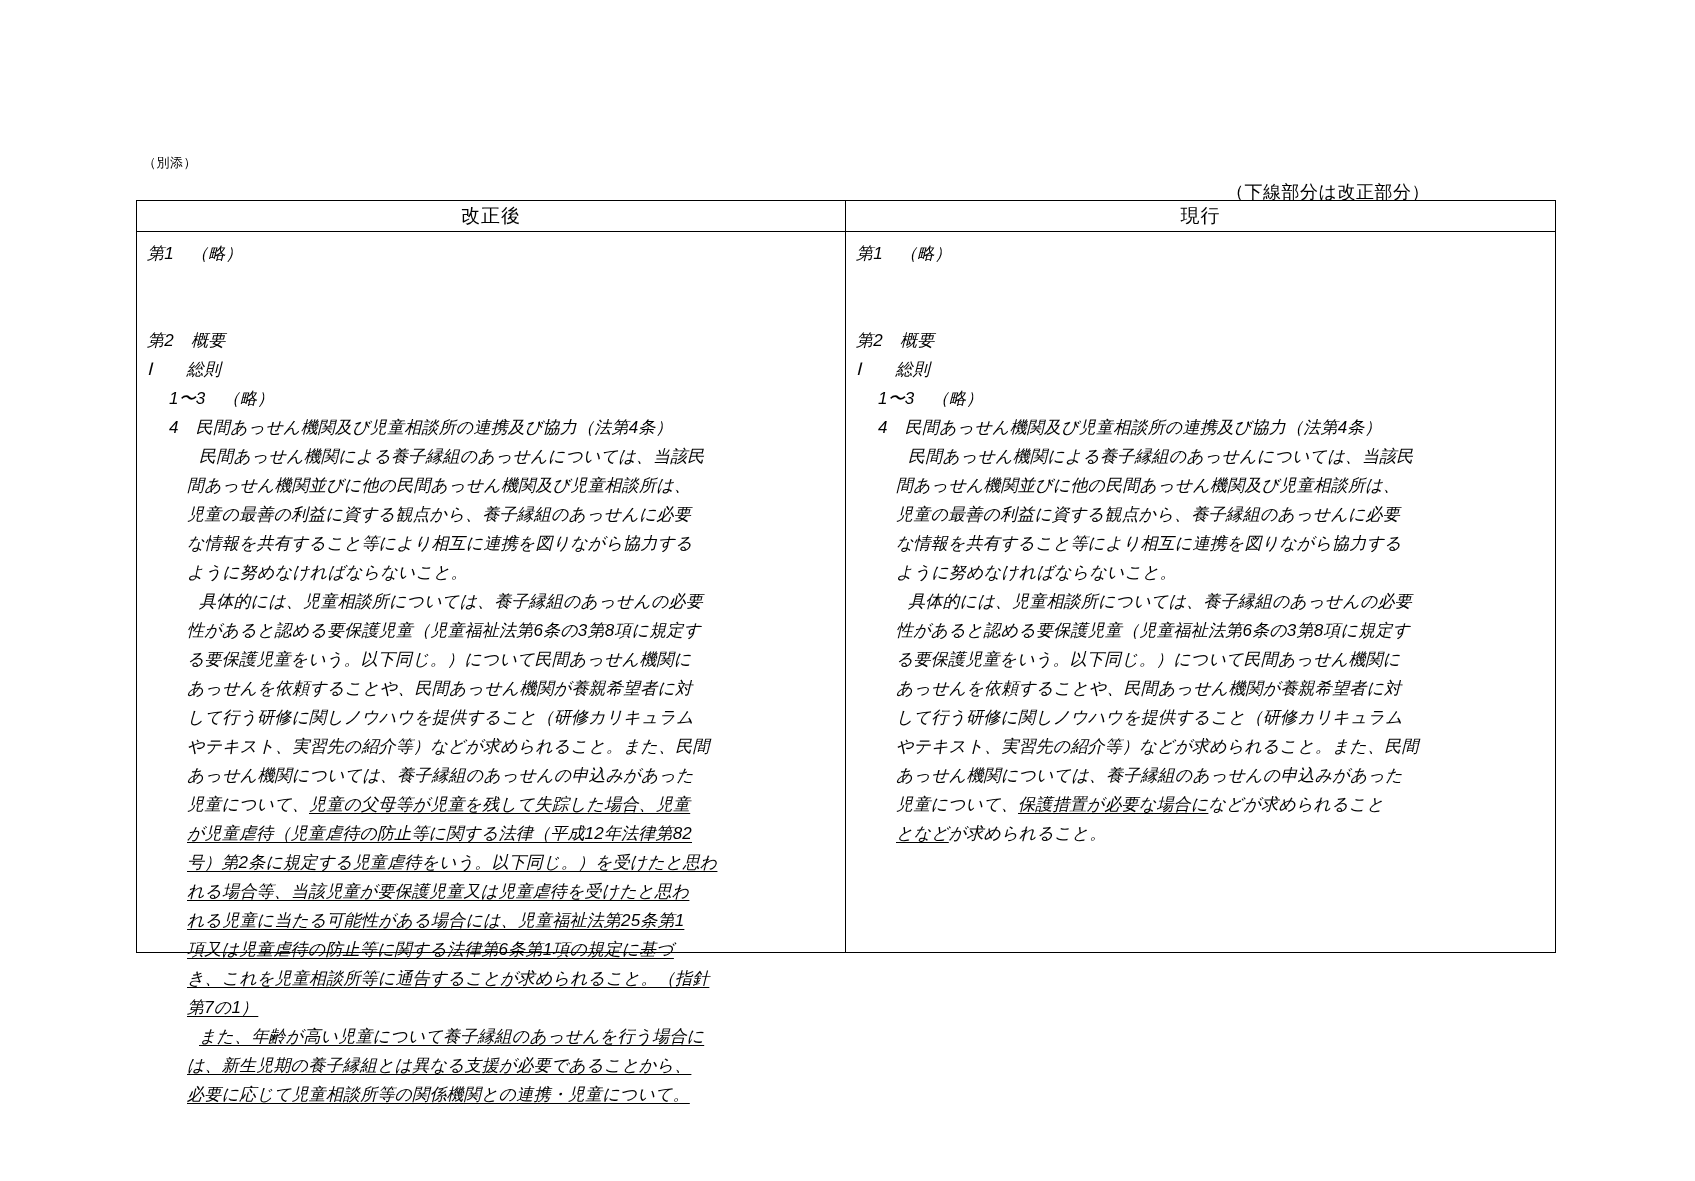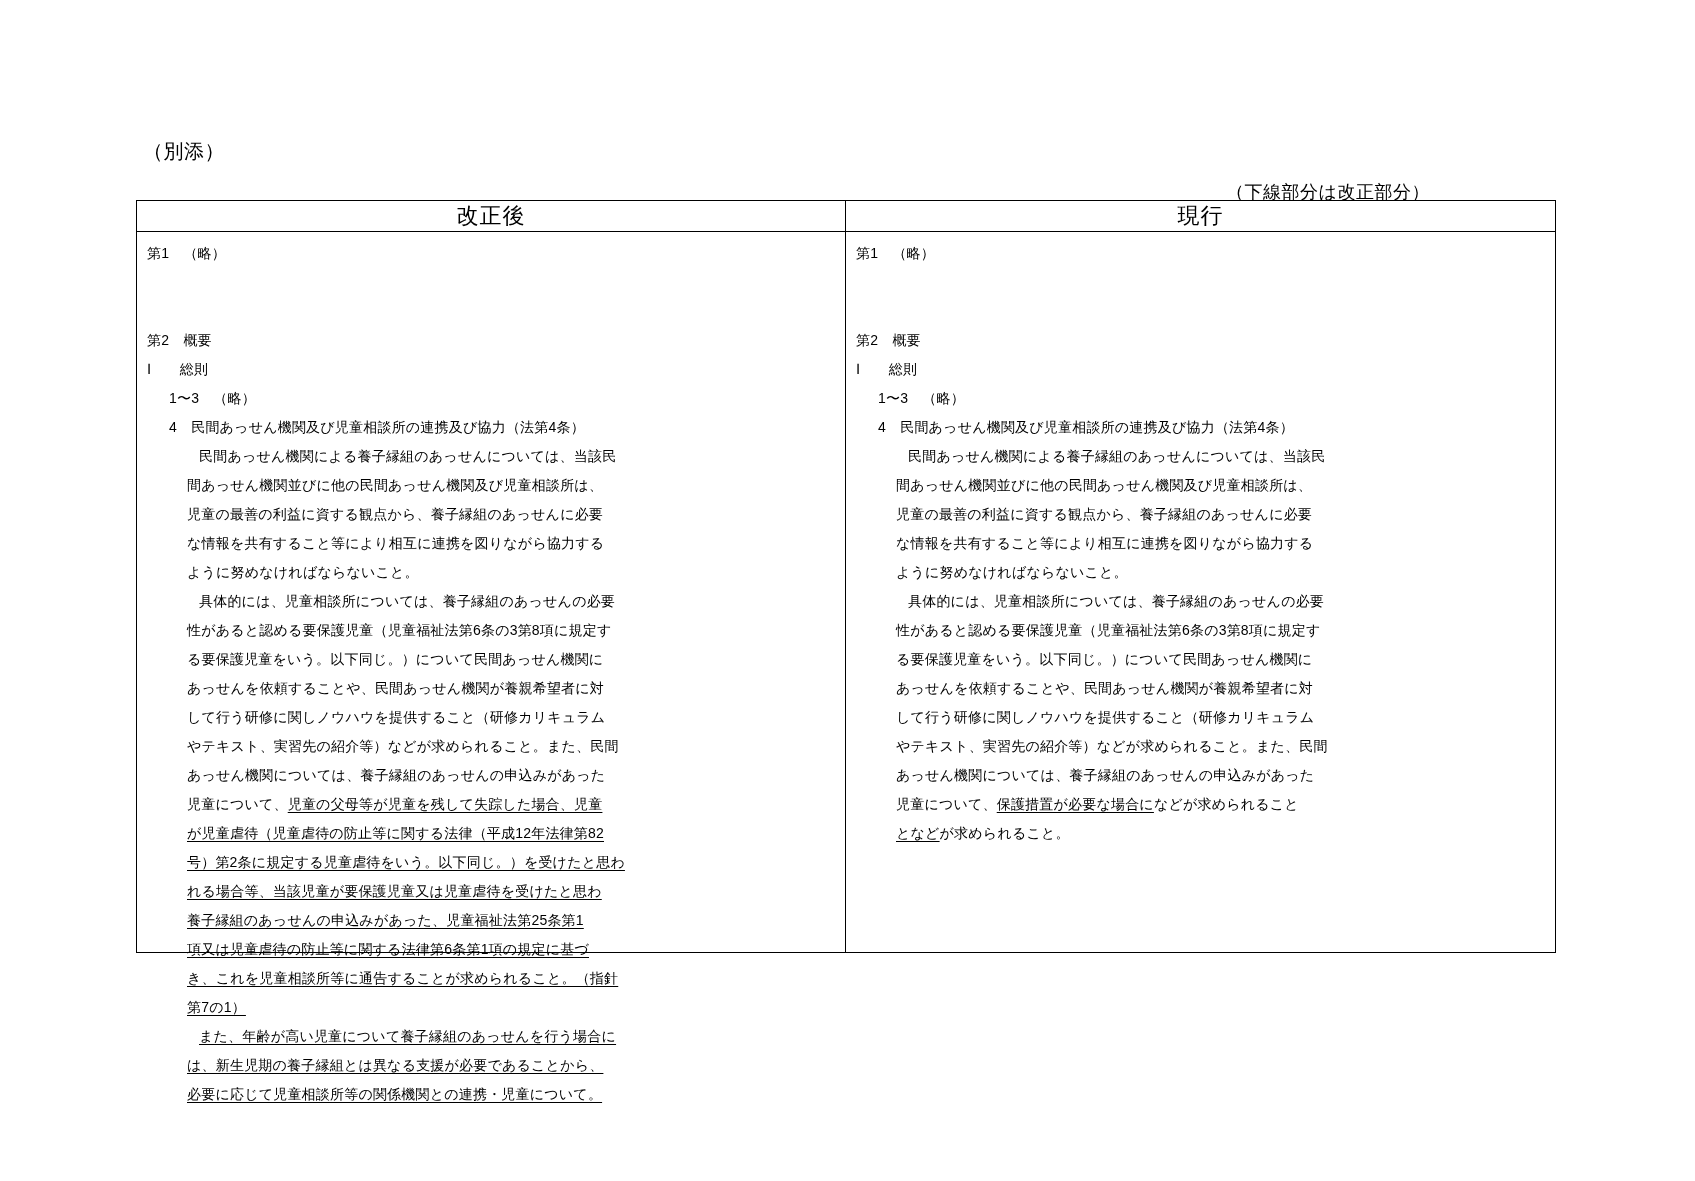--- a/index.html
+++ b/index.html
@@ -18,22 +18,22 @@
   .page {
     position: absolute;
     left: 0;
     top: 0;
     width: 1695px;
     height: 1181px;
   }
   .doc-label {
     position: absolute;
     left: 143px;
-    top: 138px;
-    font-size: 20px;
+    top: 154px;
+    font-size: 13px;
     letter-spacing: 0.5px;
   }
   .doc-note {
     position: absolute;
     right: 265px;
     top: 180px;
     font-size: 18px;
     letter-spacing: 0.5px;
   }
   table.compare {
@@ -48,31 +48,32 @@
   table.compare col.c2 { width: 710px; }
   table.compare th,
   table.compare td {
     border: 1px solid #000000;
     vertical-align: top;
     padding: 0;
   }
   table.compare th {
     text-align: center;
     font-weight: normal;
-    font-size: 22px;
+    font-size: 19px;
     height: 30px;
     line-height: 30px;
     letter-spacing: 1px;
   }
   .cellbody {
     height: 720px;
     padding: 7px 10px 0 10px;
     box-sizing: border-box;
-    font-size: 14px;
+    font-size: 17px;
     line-height: 29px;
+    font-style: italic;
   }
   .ln {
     white-space: nowrap;
     letter-spacing: 0.2px;
   }
   .ln.blank { height: 29px; }
   .i1 { padding-left: 0; }
   .i2 { padding-left: 22px; }
   .i3 { padding-left: 40px; }
   .i4 { padding-left: 52px; }
@@ -117,21 +118,21 @@
               <div class="ln i3"><span>性があると認める要保護児童（児童福祉法第6条の3第8項に規定す</span></div>
               <div class="ln i3"><span>る要保護児童をいう。以下同じ。）について民間あっせん機関に</span></div>
               <div class="ln i3"><span>あっせんを依頼することや、民間あっせん機関が養親希望者に対</span></div>
               <div class="ln i3"><span>して行う研修に関しノウハウを提供すること（研修カリキュラム</span></div>
               <div class="ln i3"><span>やテキスト、実習先の紹介等）などが求められること。また、民間</span></div>
               <div class="ln i3"><span>あっせん機関については、養子縁組のあっせんの申込みがあった</span></div>
               <div class="ln i3"><span>児童について、</span><span class="u">児童の父母等が児童を残して失踪した場合、児童</span></div>
               <div class="ln i3"><span class="u">が児童虐待（児童虐待の防止等に関する法律（平成12年法律第82</span></div>
               <div class="ln i3"><span class="u">号）第2条に規定する児童虐待をいう。以下同じ。）を受けたと思わ</span></div>
               <div class="ln i3"><span class="u">れる場合等、当該児童が要保護児童又は児童虐待を受けたと思わ</span></div>
-              <div class="ln i3"><span class="u">養子縁組のあっせんの申込みがあった、児童福祉法第25条第1</span></div>
+              <div class="ln i3"><span class="u">れる児童に当たる可能性がある場合には、児童福祉法第25条第1</span></div>
               <div class="ln i3"><span class="u">項又は児童虐待の防止等に関する法律第6条第1項の規定に基づ</span></div>
               <div class="ln i3"><span class="u">き、これを児童相談所等に通告することが求められること。（指針</span></div>
               <div class="ln i3"><span class="u">第7の1）</span></div>
               <div class="ln i4"><span class="u">また、年齢が高い児童について養子縁組のあっせんを行う場合に</span></div>
               <div class="ln i3"><span class="u">は、新生児期の養子縁組とは異なる支援が必要であることから、</span></div>
               <div class="ln i3"><span class="u">必要に応じて児童相談所等の関係機関との連携・児童について。</span></div>
             </div>
         </td>
         <td>
           <div class="cellbody" id="col-current">

